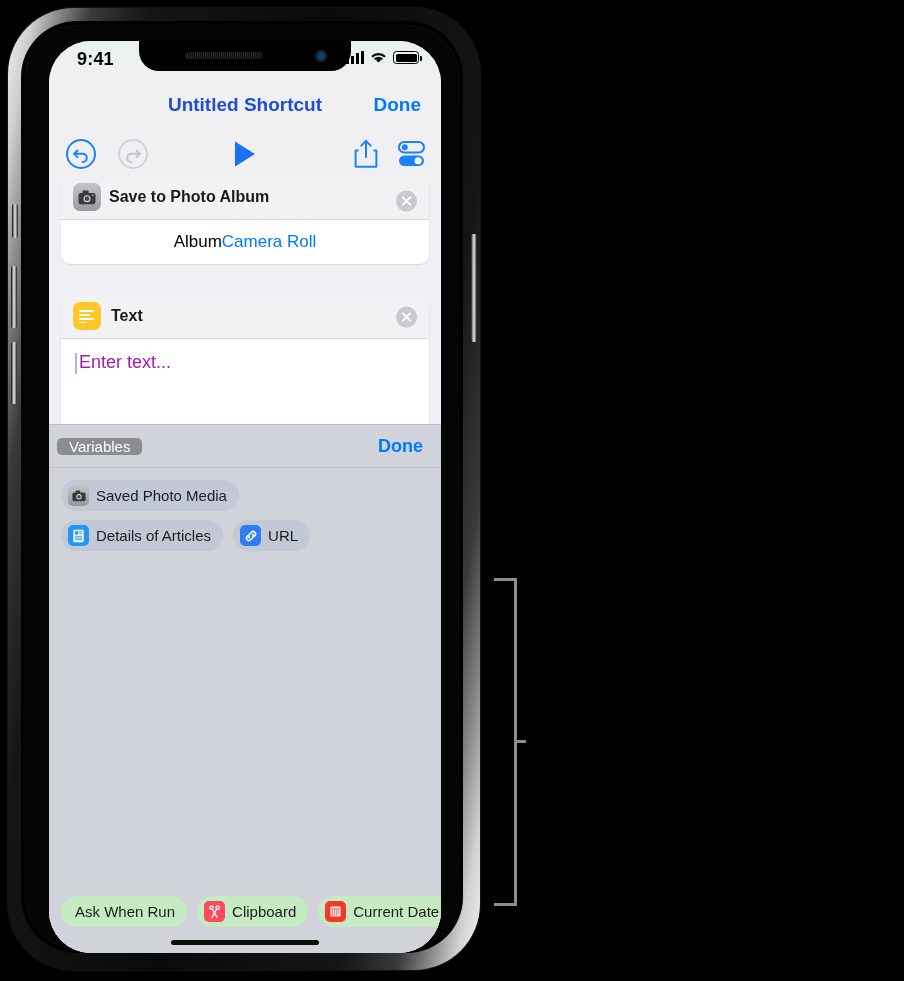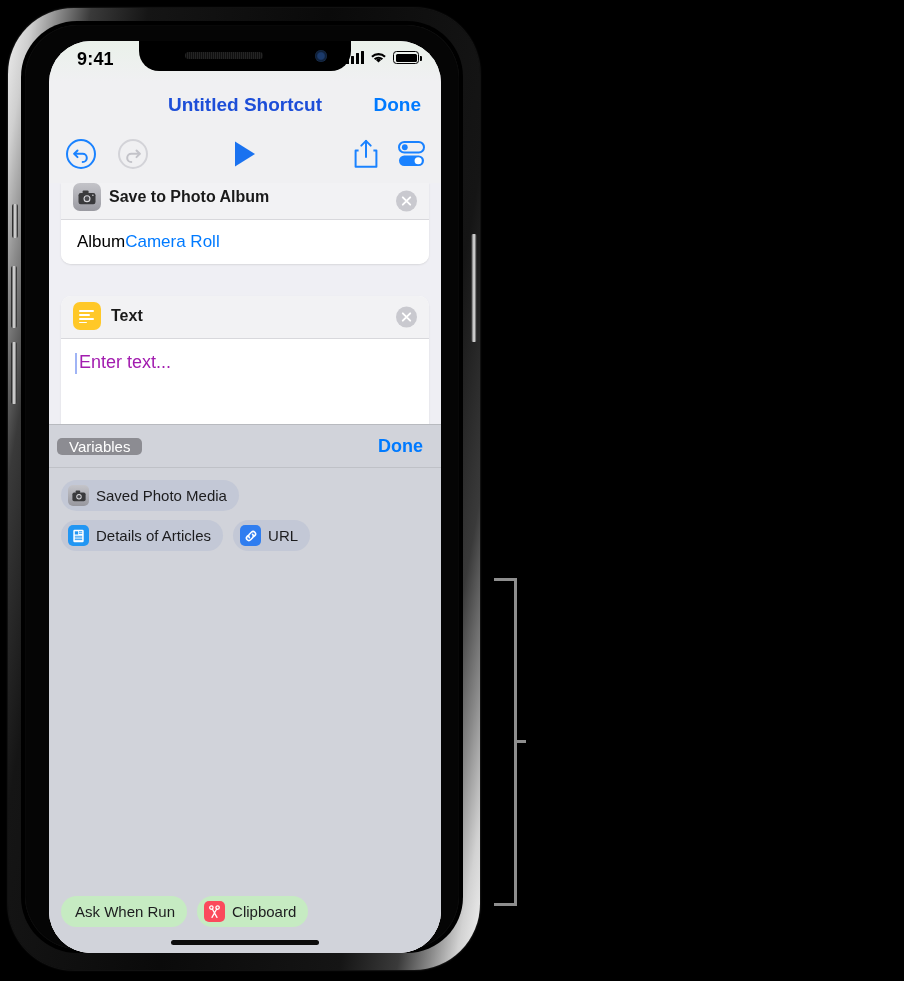--- a/index.html
+++ b/index.html
@@ -146,21 +146,21 @@
   .xbtn svg { display: block; }
 
   .ico {
     width: 28px; height: 28px; border-radius: 7px; flex: 0 0 28px;
     display: flex; align-items: center; justify-content: center;
   }
   .ico-cam  { background: linear-gradient(180deg,#c4c4c9,#9a9aa1); }
   .ico-text { background: #ffc828; }
 
   .row {
-    display: flex; align-items: center; justify-content: flex-start;
+    display: flex; align-items: center; justify-content: center;
     padding: 12px 16px; background: #fff;
   }
   .row-label { font-size: 17px; color: #000; }
   .row-value { font-size: 17px; color: #007aff; }
 
   .textbody { background: #fff; height: 142px; padding: 12px 14px; position: relative; }
   .caret {
     position: absolute; left: 14px; top: 14px; width: 2px; height: 21px;
     background: #a0b4f5;
   }
@@ -425,20 +425,40 @@
           <div class="chip chip-green">
             <span class="cico cico-clip">
               <svg width="13" height="14" viewBox="0 0 13 14">
                 <circle cx="3.4" cy="2.6" r="1.7" fill="none" stroke="#fff" stroke-width="1.3"></circle>
                 <circle cx="9.6" cy="2.6" r="1.7" fill="none" stroke="#fff" stroke-width="1.3"></circle>
                 <path d="M4.3 4 9 12.4M8.7 4 4 12.4" stroke="#fff" stroke-width="1.3" stroke-linecap="round"></path>
               </svg>
             </span>
             <span>Clipboard</span>
           </div>
+          <div class="chip chip-green">
+            <span class="cico cico-date">
+              <svg width="13" height="13" viewBox="0 0 13 13">
+                <rect x="1.4" y="1.6" width="10.2" height="9.8" rx="1.2" fill="#fff"></rect>
+                <rect x="2.6" y="3.4" width="7.8" height="1.1" fill="#f93726"></rect>
+                <rect x="2.6" y="5.4" width="1.4" height="1.2" fill="#f93726"></rect>
+                <rect x="4.8" y="5.4" width="1.4" height="1.2" fill="#f93726"></rect>
+                <rect x="7" y="5.4" width="1.4" height="1.2" fill="#f93726"></rect>
+                <rect x="9.2" y="5.4" width="1.2" height="1.2" fill="#f93726"></rect>
+                <rect x="2.6" y="7.4" width="1.4" height="1.2" fill="#f93726"></rect>
+                <rect x="4.8" y="7.4" width="1.4" height="1.2" fill="#f93726"></rect>
+                <rect x="7" y="7.4" width="1.4" height="1.2" fill="#f93726"></rect>
+                <rect x="9.2" y="7.4" width="1.2" height="1.2" fill="#f93726"></rect>
+                <rect x="2.6" y="9.3" width="1.4" height="1.2" fill="#f93726"></rect>
+                <rect x="4.8" y="9.3" width="1.4" height="1.2" fill="#f93726"></rect>
+                <rect x="7" y="9.3" width="1.4" height="1.2" fill="#f93726"></rect>
+              </svg>
+            </span>
+            <span>Current Date</span>
+          </div>
         </div>
 
         <div class="home-ind"></div>
       </div>
 
     </div>
   </div>
 
   <div class="bracket" style="left:494px; top:578px; width:32px; height:328px;">
     <div class="bk-line" style="left:20px; top:0; width:3px; height:328px;"></div>

